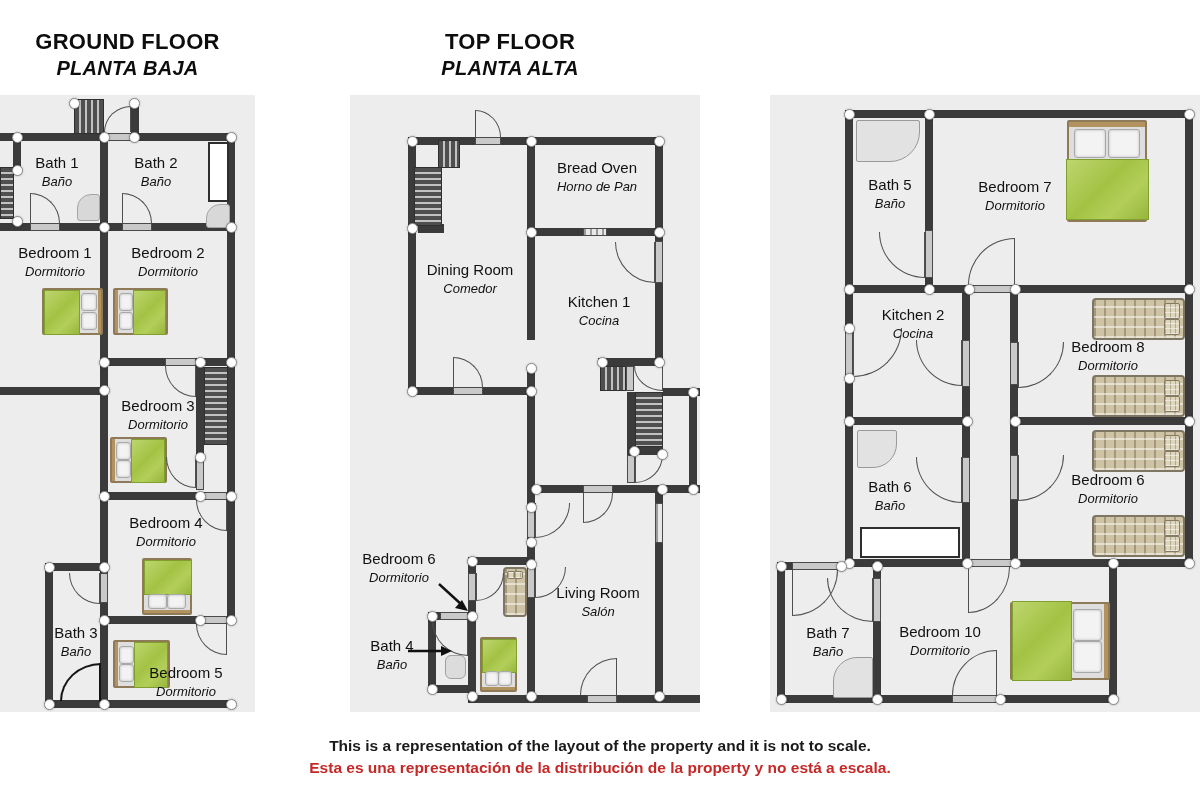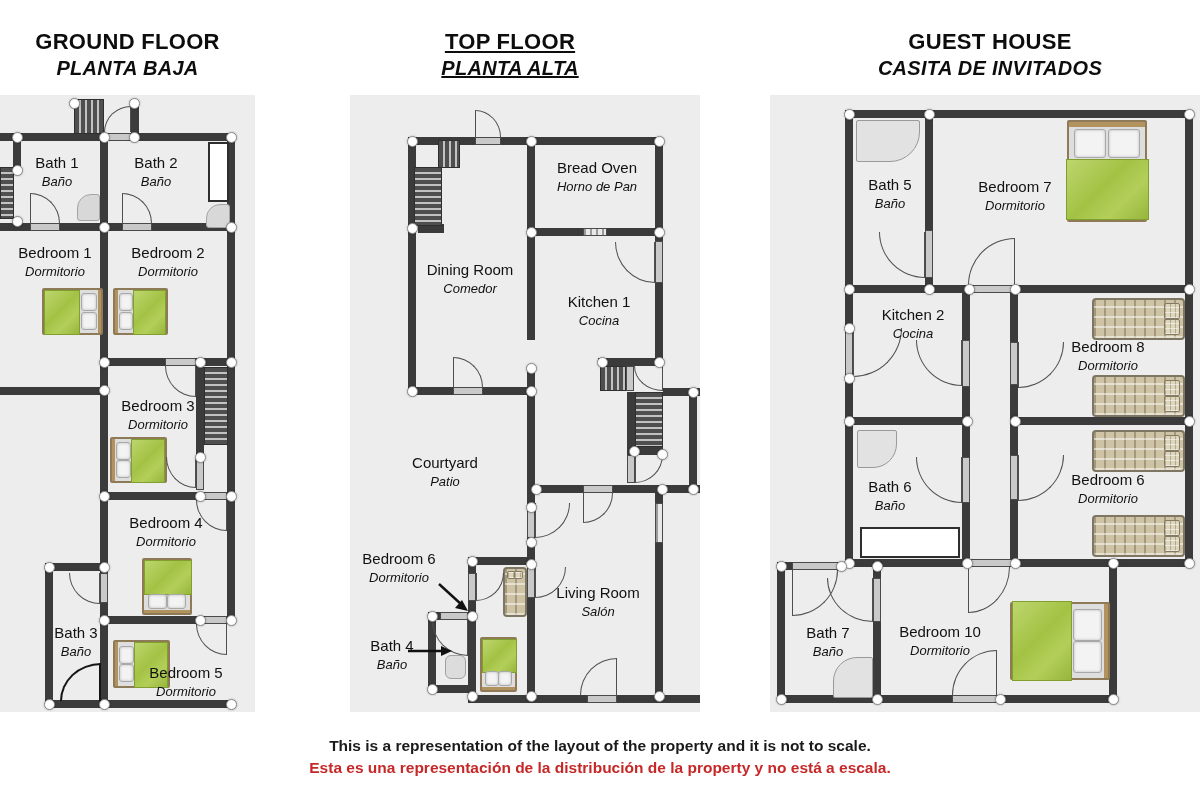--- a/index.html
+++ b/index.html
@@ -40,27 +40,23 @@
 </style>
 </head>
 <body>
 
 <div class="canvas">
 
   <div class="ptitle" style="left:0;top:29px;width:255px;">
     <span class="en">GROUND FLOOR</span>
     <span class="es">PLANTA BAJA</span>
   </div>
-  <div class="ptitle" style="left:350px;top:29px;width:320px;text-decoration:underline;">
+  <div class="ptitle" style="left:350px;top:29px;width:320px;">
     <span class="en">TOP FLOOR</span>
     <span class="es">PLANTA ALTA</span>
-  </div>
-  <div class="ptitle" style="left:790px;top:29px;width:400px;">
-    <span class="en">GUEST HOUSE</span>
-    <span class="es">CASITA DE INVITADOS</span>
   </div>
 
   <section class="panel" style="left:0;top:95px;width:255px;height:617px;">
     <i class="st stv" style="left:74px;top:4px;width:30px;height:35px;"></i>
     <i class="w" style="left:131px;top:8px;width:8px;height:34px;"></i>
     <i class="arc arc-tl" style="left:104px;top:11px;width:27px;height:26px;"></i>
     <i class="sill" style="left:103px;top:38px;width:29px;height:8px;"></i>
     <i class="w" style="left:0;top:38px;width:235px;height:8px;"></i>
     <i class="w" style="left:13px;top:46px;width:8px;height:26px;"></i>
     <i class="st" style="left:0;top:72px;width:14px;height:52px;"></i>
@@ -306,24 +302,20 @@
       <span class="es">Horno de Pan</span>
     </div>
     <div class="rlabel" style="left:58px;top:165px;width:124px;">
       <span class="en">Dining Room</span>
       <span class="es">Comedor</span>
     </div>
     <div class="rlabel" style="left:187px;top:197px;width:124px;">
       <span class="en">Kitchen 1</span>
       <span class="es">Cocina</span>
     </div>
-    <div class="rlabel" style="left:33px;top:358px;width:124px;">
-      <span class="en">Courtyard</span>
-      <span class="es">Patio</span>
-    </div>
     <div class="rlabel" style="left:0;top:454px;width:98px;">
       <span class="en">Bedroom 6</span>
       <span class="es">Dormitorio</span>
     </div>
     <div class="rlabel" style="left:4px;top:541px;width:76px;">
       <span class="en">Bath 4</span>
       <span class="es">Baño</span>
     </div>
     <div class="rlabel" style="left:186px;top:488px;width:124px;">
       <span class="en">Living Room</span>

